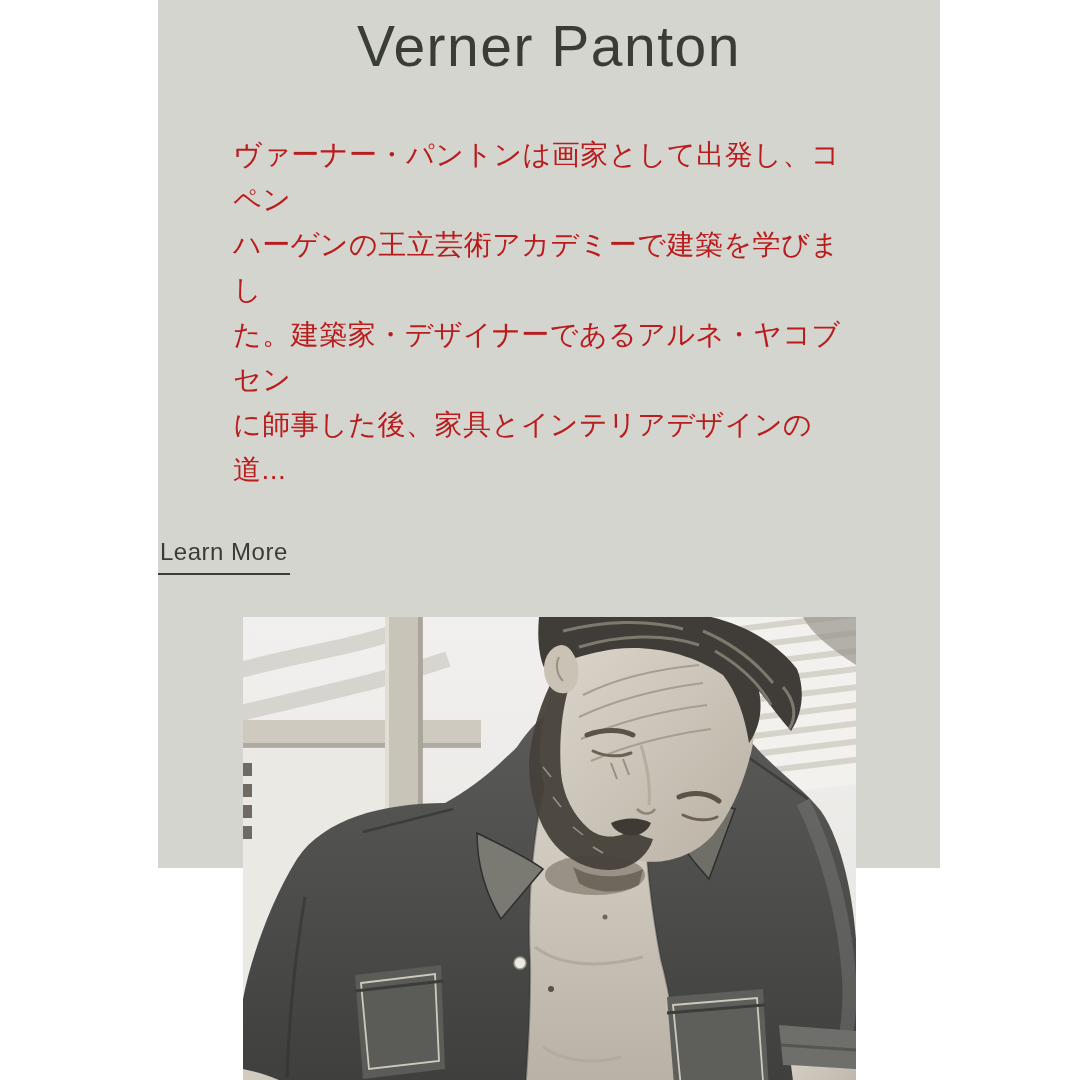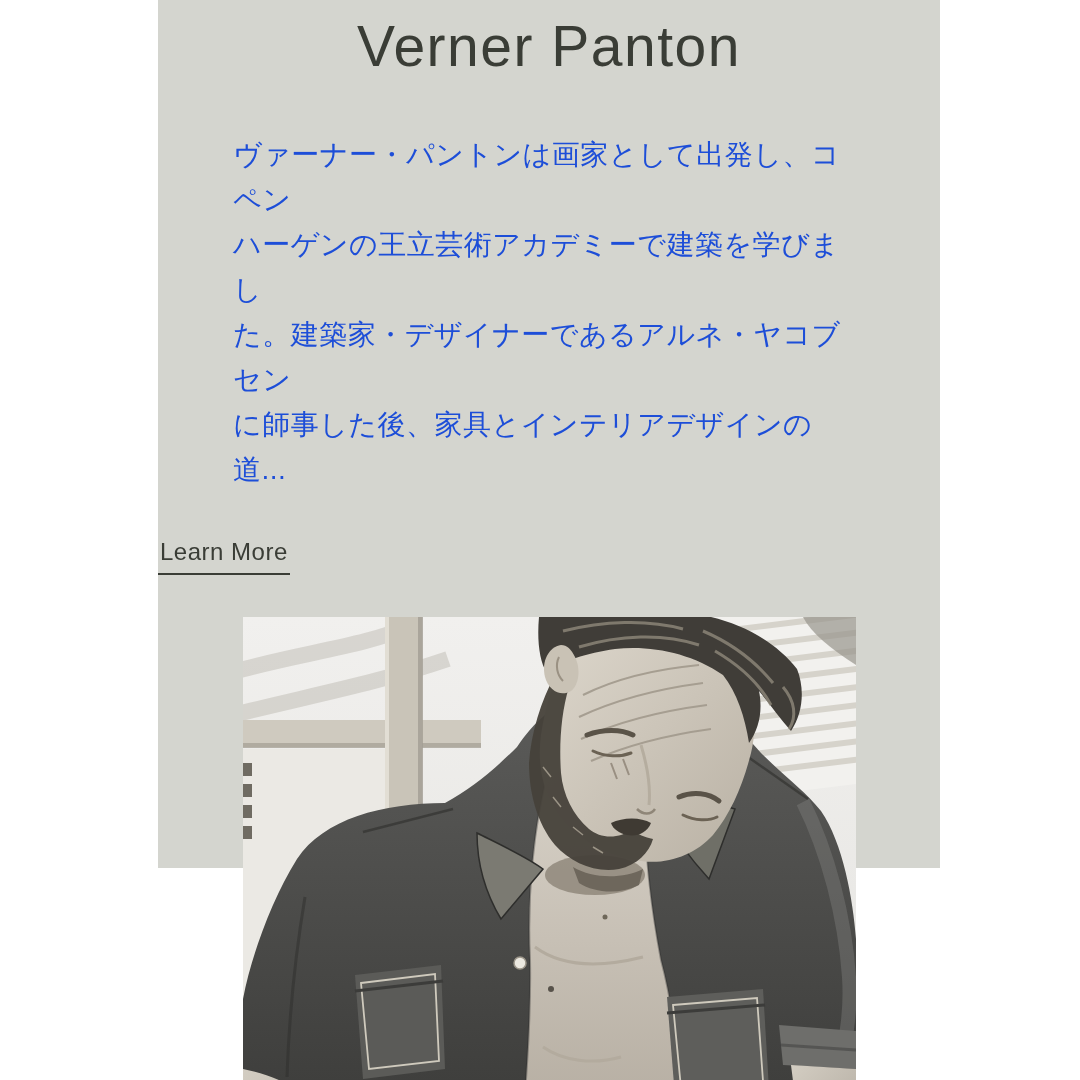--- a/index.html
+++ b/index.html
@@ -2,21 +2,21 @@
 <html><head>
 <meta charset="utf-8">
 <style>
   html,body{margin:0;padding:0;background:#ffffff;}
   .page{position:relative;width:1080px;height:1080px;margin:0 auto;background:#ffffff;overflow:hidden;
         font-family:"Liberation Sans","DejaVu Sans",sans-serif;}
   .card{position:absolute;left:158px;top:0;width:782px;height:868px;background:#d4d5cf;}
   .title{margin:0;padding-top:14px;text-align:center;font-size:57px;line-height:64px;
          font-weight:400;letter-spacing:1.5px;color:#3a3d36;}
   .bio{margin:54px 75px 0;font-size:28px;line-height:45px;letter-spacing:0.5px;
-       color:#1d4ed8;white-space:pre-line;text-align:left;}
+       color:#b91c1c;white-space:pre-line;text-align:left;}
   .learn-more-wrap{margin-top:46px;text-align:left;}
   .learn-more{display:inline-block;font-size:24px;letter-spacing:0.5px;color:#3a3d36;
               text-decoration:none;border-bottom:2px solid #3a3d36;padding:0 2px 7px;cursor:pointer;}
   .photo-figure{margin:42px auto 0;width:613px;height:628px;display:block;}
   .photo-figure svg{display:block;}
 </style>
 </head>
 <body>
 
 <div class="page">

